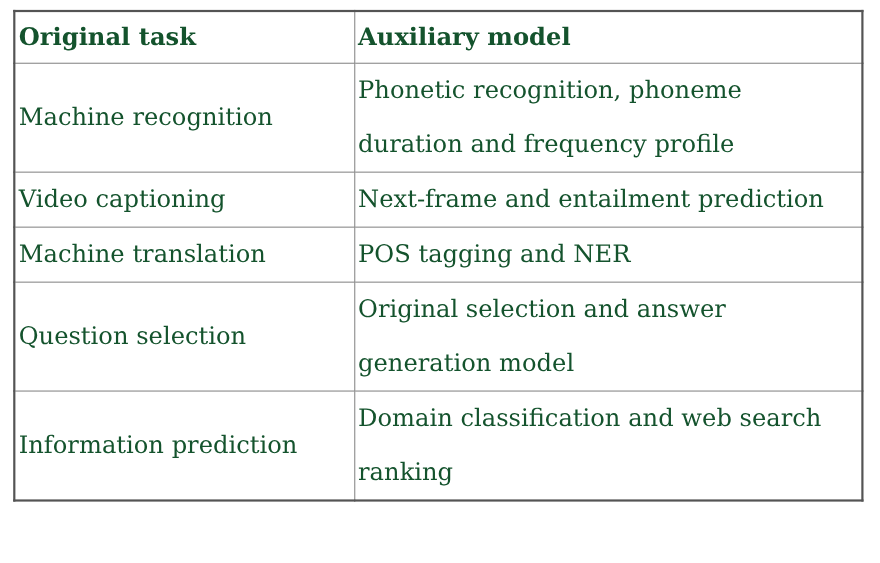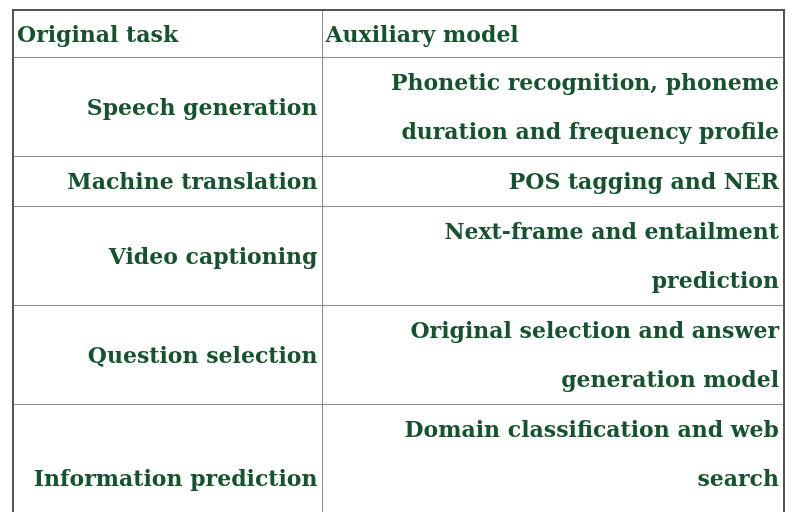--- a/index.html
+++ b/index.html
@@ -37,54 +37,53 @@
     padding: 0 4px 0 3px;
     font-size: 22px;
     overflow: hidden;
   }
   table.task-table th {
     font-weight: bold;
     line-height: 46px;
     white-space: nowrap;
   }
   table.task-table td {
-    font-weight: bold;
+    font-weight: normal;
     line-height: 49px;
     white-space: pre-line; 
-    text-align: right;
   }
 </style>
 </head>
 <body>
 
 <div class="table-wrap">
   <table class="task-table">
     <colgroup>
       <col class="col-original">
       <col class="col-auxiliary">
     </colgroup>
     <thead>
       <tr>
         <th>Original task</th>
         <th>Auxiliary model</th>
       </tr>
     </thead>
     <tbody>
       <tr>
-        <td>Speech generation</td>
+        <td>Machine recognition</td>
         <td>Phonetic recognition, phoneme
 duration and frequency profile</td>
       </tr>
       <tr>
+        <td>Video captioning</td>
+        <td>Next-frame and entailment prediction</td>
+      </tr>
+      <tr>
         <td>Machine translation</td>
         <td>POS tagging and NER</td>
-      </tr>
-      <tr>
-        <td>Video captioning</td>
-        <td>Next-frame and entailment prediction</td>
       </tr>
       <tr>
         <td>Question selection</td>
         <td>Original selection and answer
 generation model</td>
       </tr>
       <tr>
         <td>Information prediction</td>
         <td>Domain classification and web search
 ranking</td>

